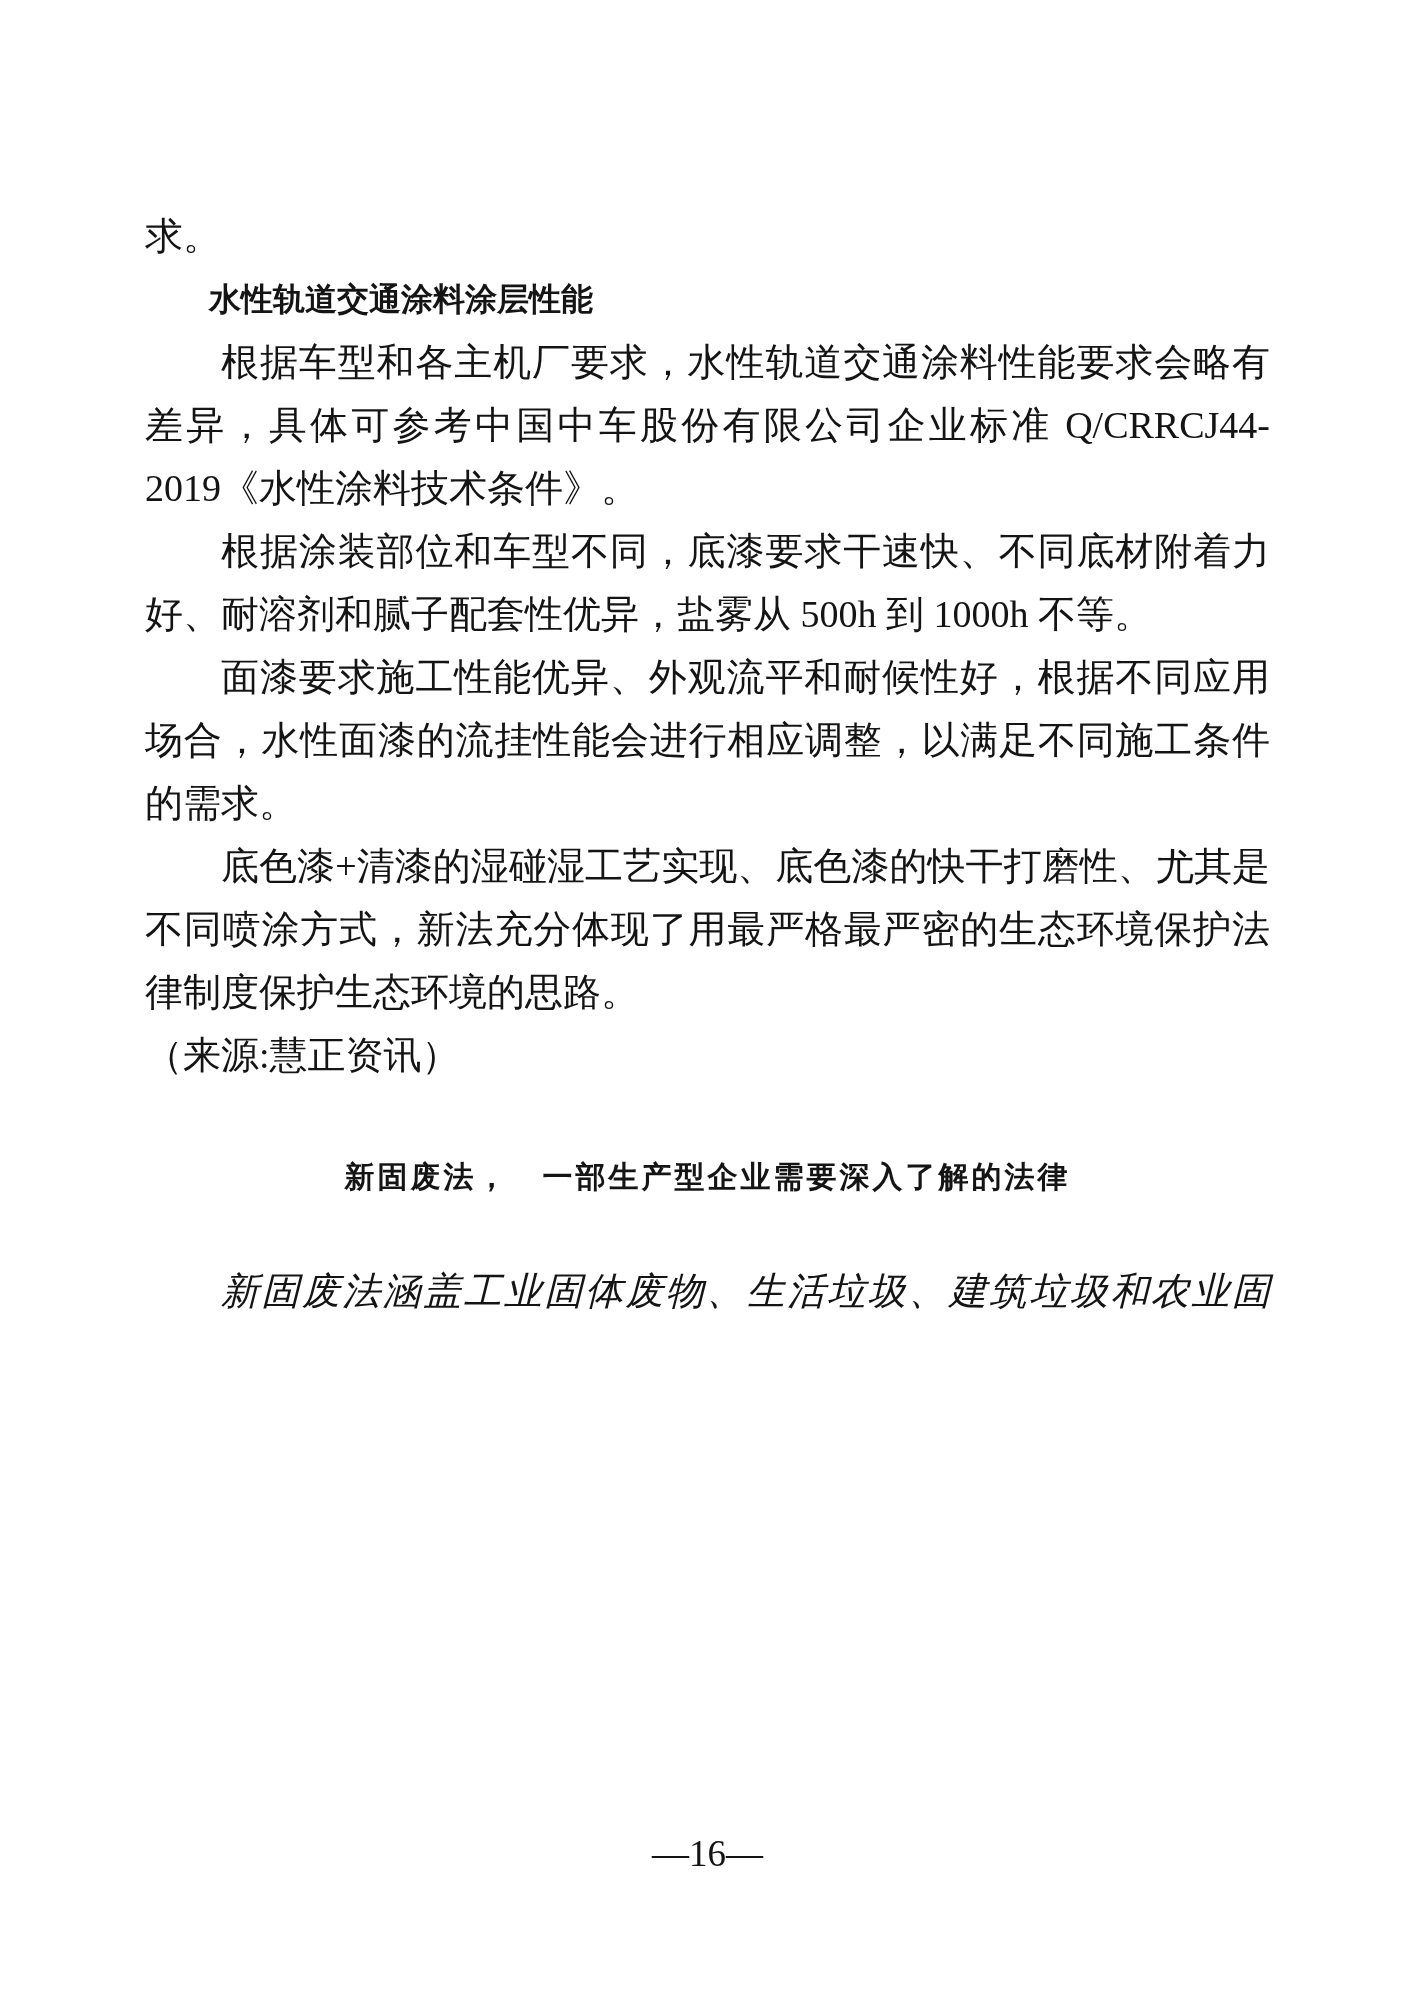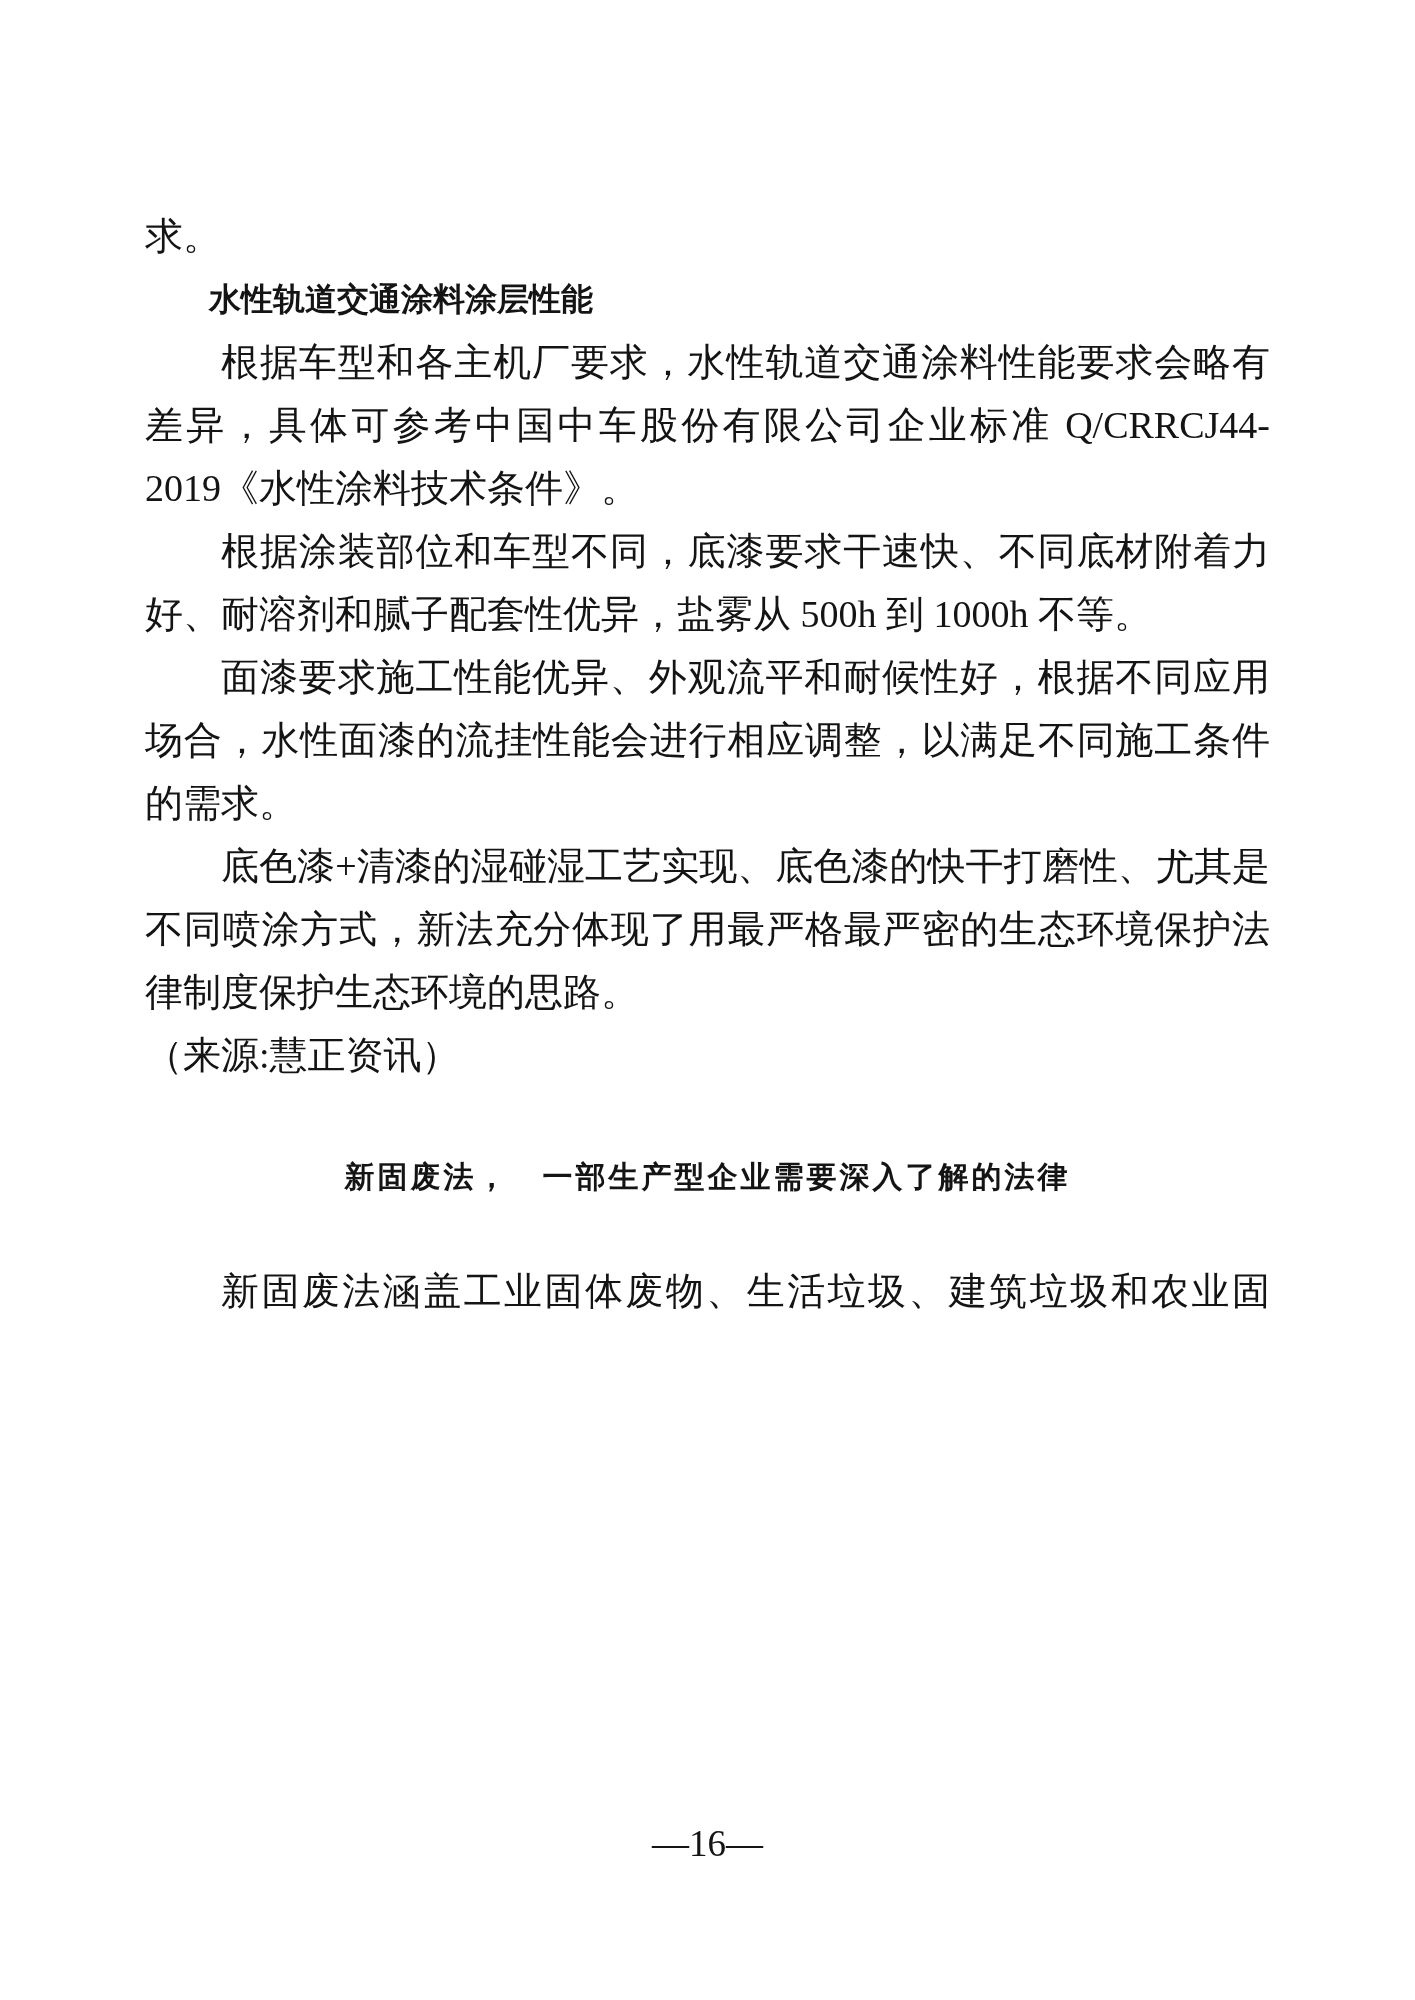--- a/index.html
+++ b/index.html
@@ -44,26 +44,27 @@
     margin: 58px 0 52px 0;
     font-size: 30px;
     font-weight: bold;
     text-align: center;
     text-indent: 0;
     letter-spacing: 3px;
     line-height: 63px;
   }
   .force-justify {
     text-align-last: justify;
+    font-style: italic;
   }
   .page-number {
     position: absolute;
     left: 0;
     right: 0;
-    bottom: 125px;
+    bottom: 115px;
     text-align: center;
     font-size: 37px;
     color: #141414;
   }
 </style>
 </head>
 <body>
 
 <div class="page">
   <div class="body-text">

